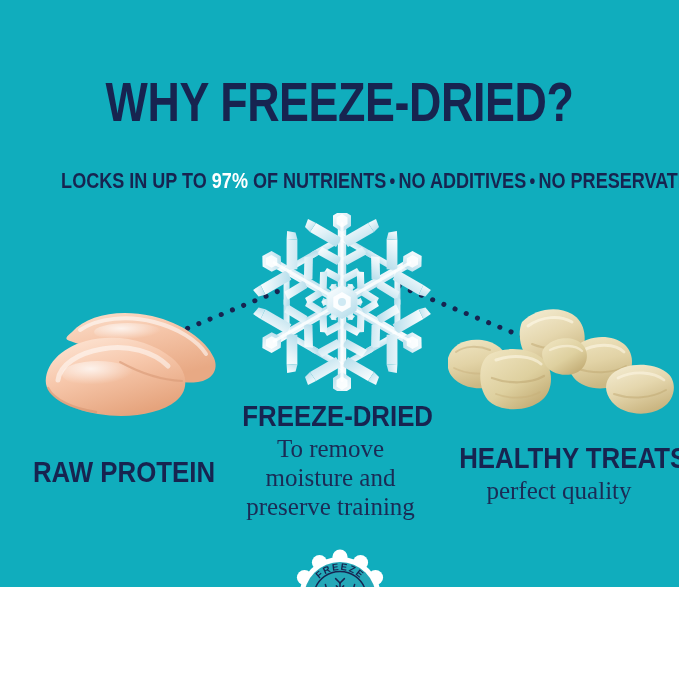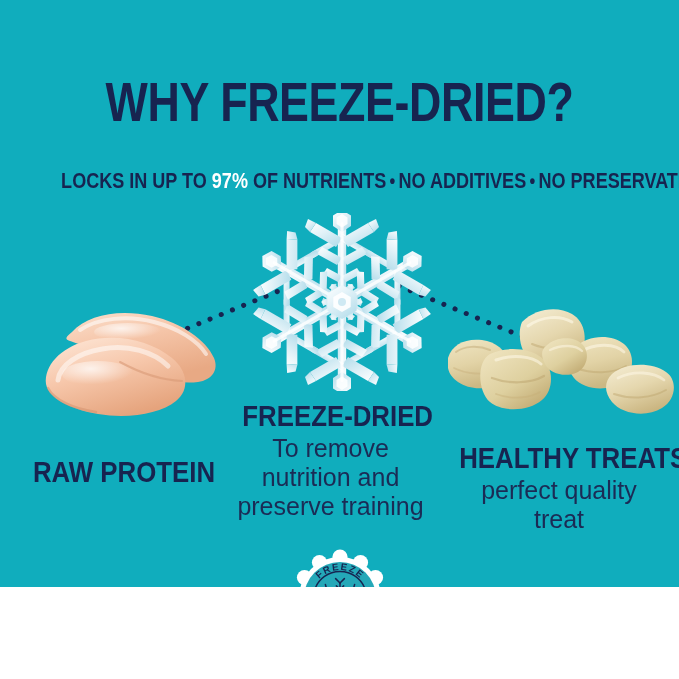--- a/index.html
+++ b/index.html
@@ -106,21 +106,21 @@
     font-family:"Liberation Sans Narrow","Liberation Sans",sans-serif;
     font-weight:bold;
     font-size:30px;
     line-height:32px;
     letter-spacing:0px;
     color:#172450;
     transform:scaleX(0.86);
     white-space:nowrap;
   }
   .col-body {
-    font-family:Liberation Sans, sans-serif;
+    font-family:Liberation Serif, serif;
     font-weight:normal;
     font-size:25px;
     line-height:29px;
     color:#1b2b55;
     margin-top:2px;
   }
   .col-body .ln { display:block; white-space:nowrap; }
 
   
   .badge {
@@ -295,30 +295,29 @@
   </svg>
 
   <div class="col col-left">
     <div class="col-title">RAW PROTEIN</div>
   </div>
 
   <div class="col col-center">
     <div class="col-title">FREEZE-DRIED</div>
     <div class="col-body">
       <span class="ln">To remove</span>
-      <span class="ln">nutrition and</span>
+      <span class="ln">moisture and</span>
       <span class="ln">preserve training</span>
     </div>
   </div>
 
   <div class="col col-right">
     <div class="col-title">HEALTHY TREATS</div>
     <div class="col-body">
       <span class="ln">perfect quality</span>
-      <span class="ln">treat</span>
     </div>
   </div>
 
   <svg class="badge" viewBox="0 0 96 100">
     <defs>
       <path id="arcTop" d="M 20 50 A 28 28 0 0 1 76 50"></path>
       <path id="arcBot" d="M 22 50 A 26 26 0 0 0 74 50"></path>
     </defs>
 
     <g fill="#ffffff">

